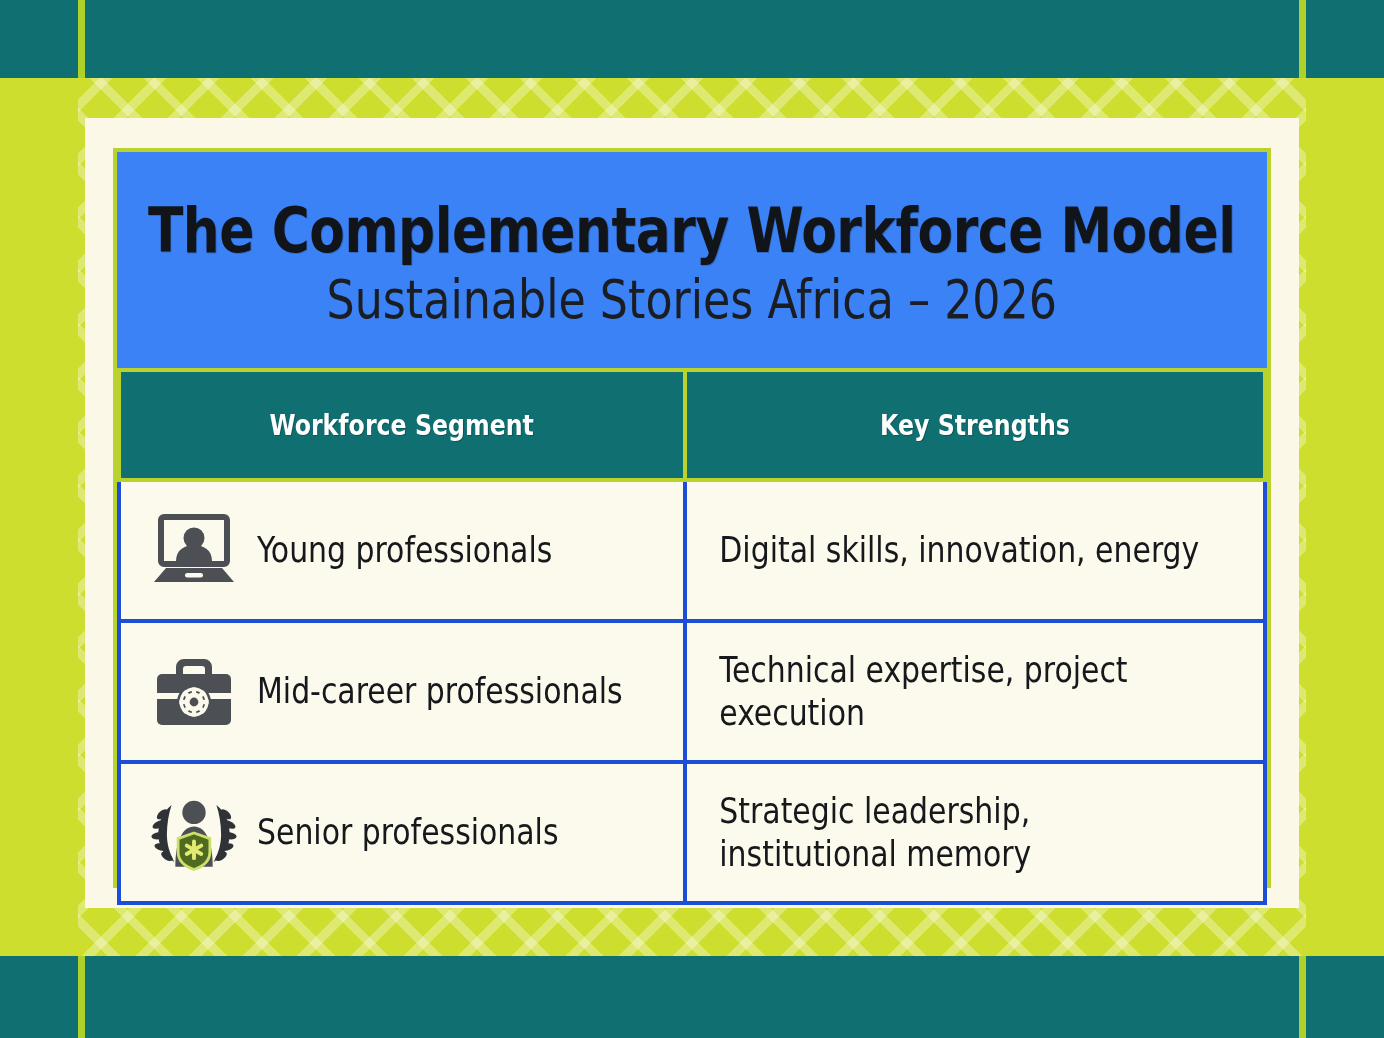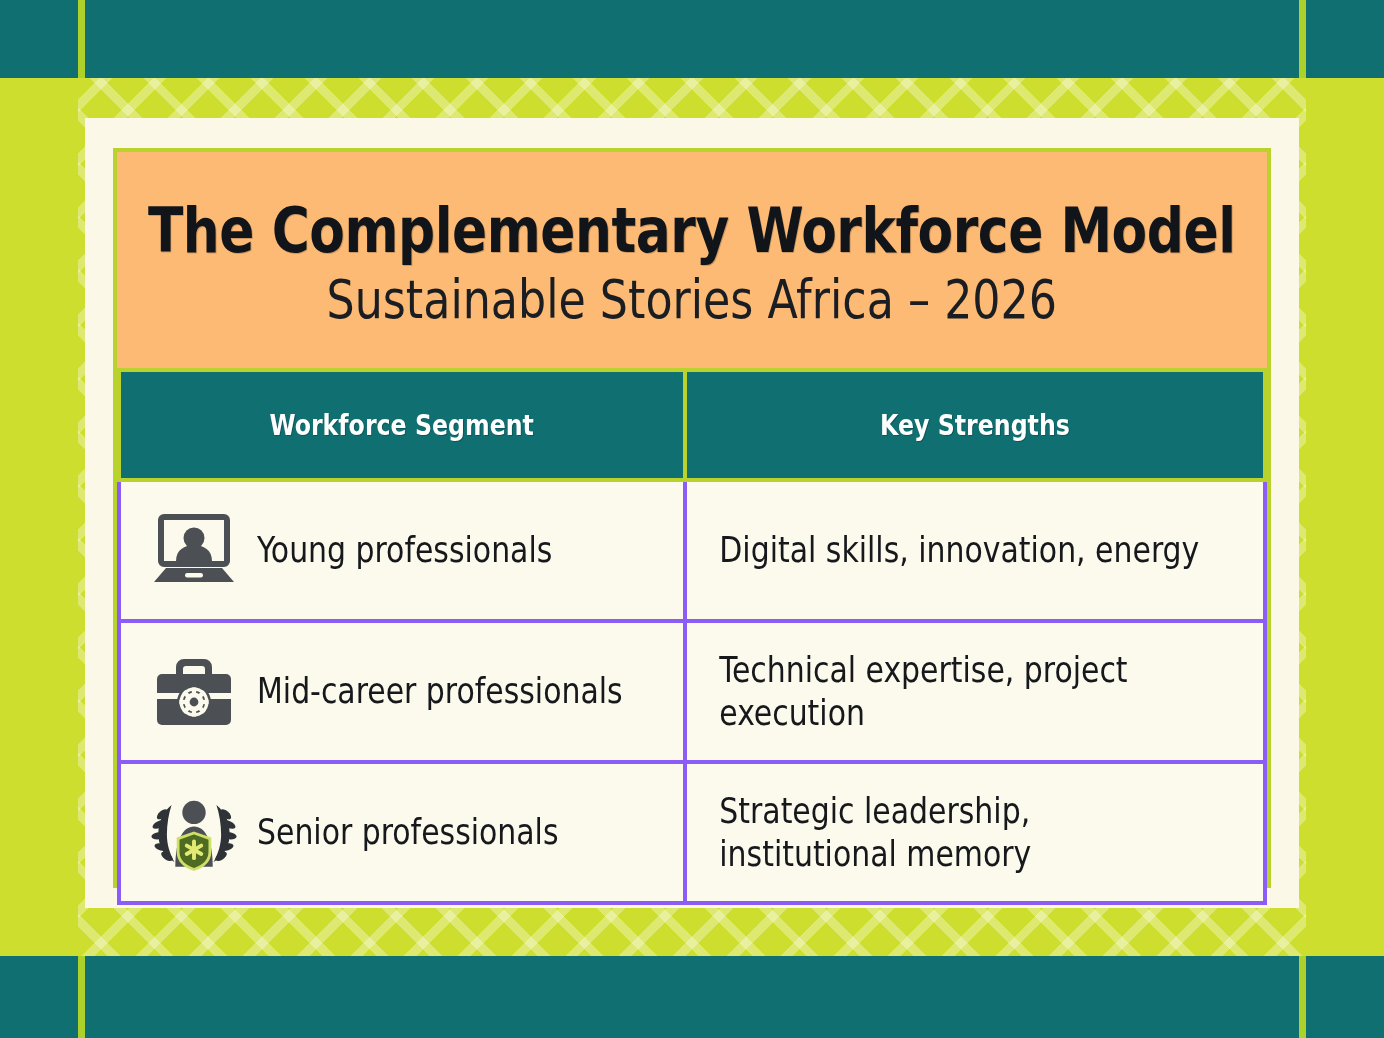--- a/index.html
+++ b/index.html
@@ -84,21 +84,21 @@
 
   
   .panel {
     position: absolute;
     left: 113px;
     top: 148px;
     width: 1158px;
     height: 740px;
     border: 4px solid #b9d22c;
     box-sizing: border-box;
-    background: #fdba74;
+    background: #3b82f6;
   }
 
   
   .title-block {
     position: absolute;
     left: 0;
     top: 0;
     width: 100%;
     height: 216px;
     box-sizing: border-box;
@@ -153,21 +153,21 @@
     font-family: "Liberation Sans Narrow", "DejaVu Sans Condensed", "Liberation Sans", sans-serif;
     font-weight: bold;
     font-size: 28px;
     letter-spacing: 0px;
     text-shadow: 1px 1px 0 rgba(0,0,0,0.22);
   }
   .th-inner { transform: scaleX(0.94); display: inline-block; }
 
   .tbl td {
     background: #fbfaec;
-    border: 4px solid #8b5cf6;
+    border: 4px solid #1d4ed8;
     vertical-align: middle;
     padding: 0;
   }
   .tbl tr.row td { height: 137px; }
 
   .seg-cell-inner {
     display: flex;
     align-items: center;
     gap: 20px;
     padding: 0 28px 0 30px;

